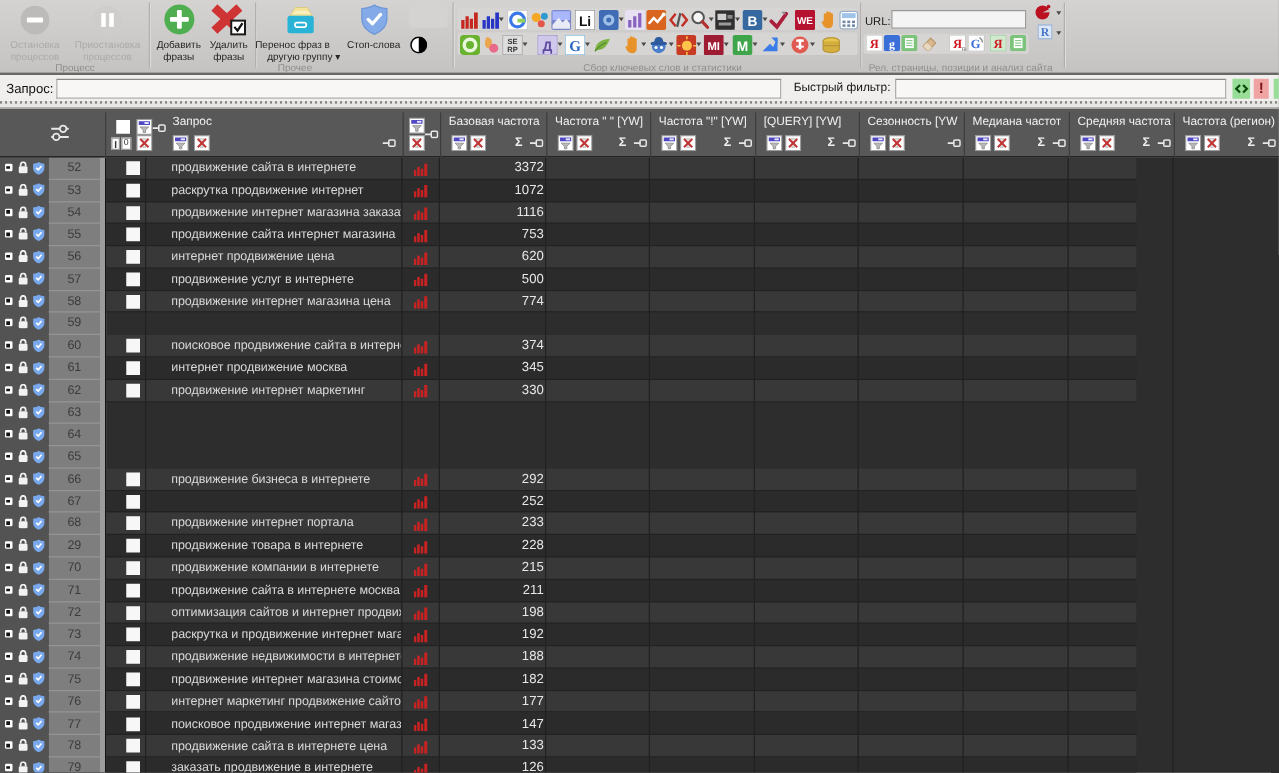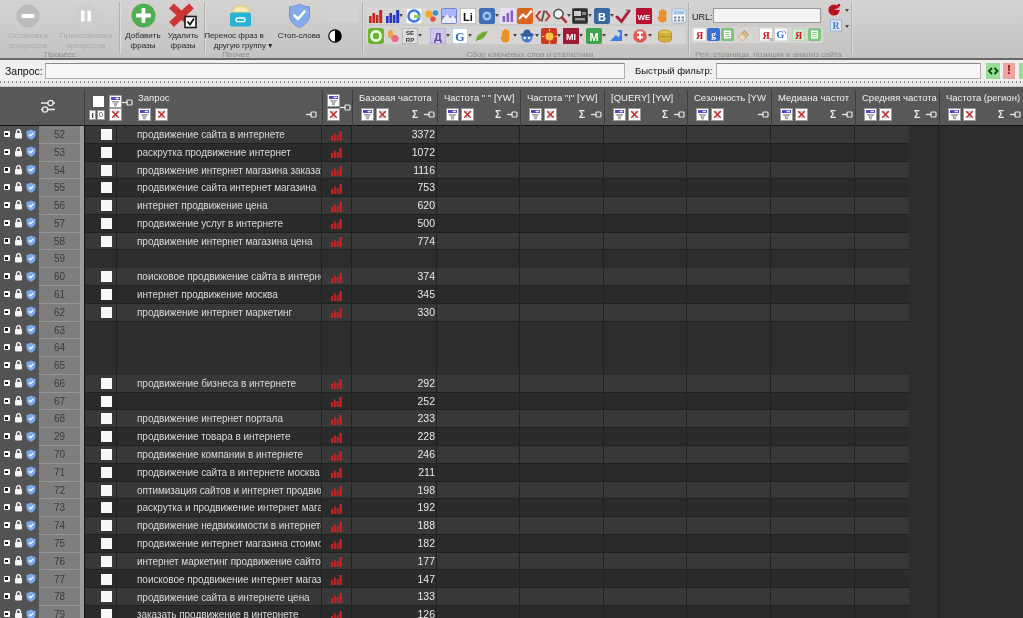--- a/index.html
+++ b/index.html
@@ -796,21 +796,21 @@
 <div class="ab cb" style="top:3px"></div>
 <div class="ab phr" style="top:0px">продвижение компании в интернете</div>
 <svg class="ab" style="left:246px;top:3.5px" width="12" height="11">
         <g fill="#c92222">
           <rect x="0" y="6" width="2" height="5"></rect>
           <rect x="2.8" y="3.5" width="2" height="7.5"></rect>
           <rect x="5.6" y="5" width="2" height="6"></rect>
           <rect x="8.4" y="1" width="2.4" height="10"></rect>
         </g>
       </svg>
-<div class="ab val" style="top:0px">246</div>
+<div class="ab val" style="top:0px">215</div>
 </div>
 <div class="ab num" style="top:320.04px">70</div>
 <div class="ab row dk" style="top:337.82px">
 <div class="ab cb" style="top:3px"></div>
 <div class="ab phr" style="top:0px">продвижение сайта в интернете москва</div>
 <svg class="ab" style="left:246px;top:3.5px" width="12" height="11">
         <g fill="#c92222">
           <rect x="0" y="6" width="2" height="5"></rect>
           <rect x="2.8" y="3.5" width="2" height="7.5"></rect>
           <rect x="5.6" y="5" width="2" height="6"></rect>

